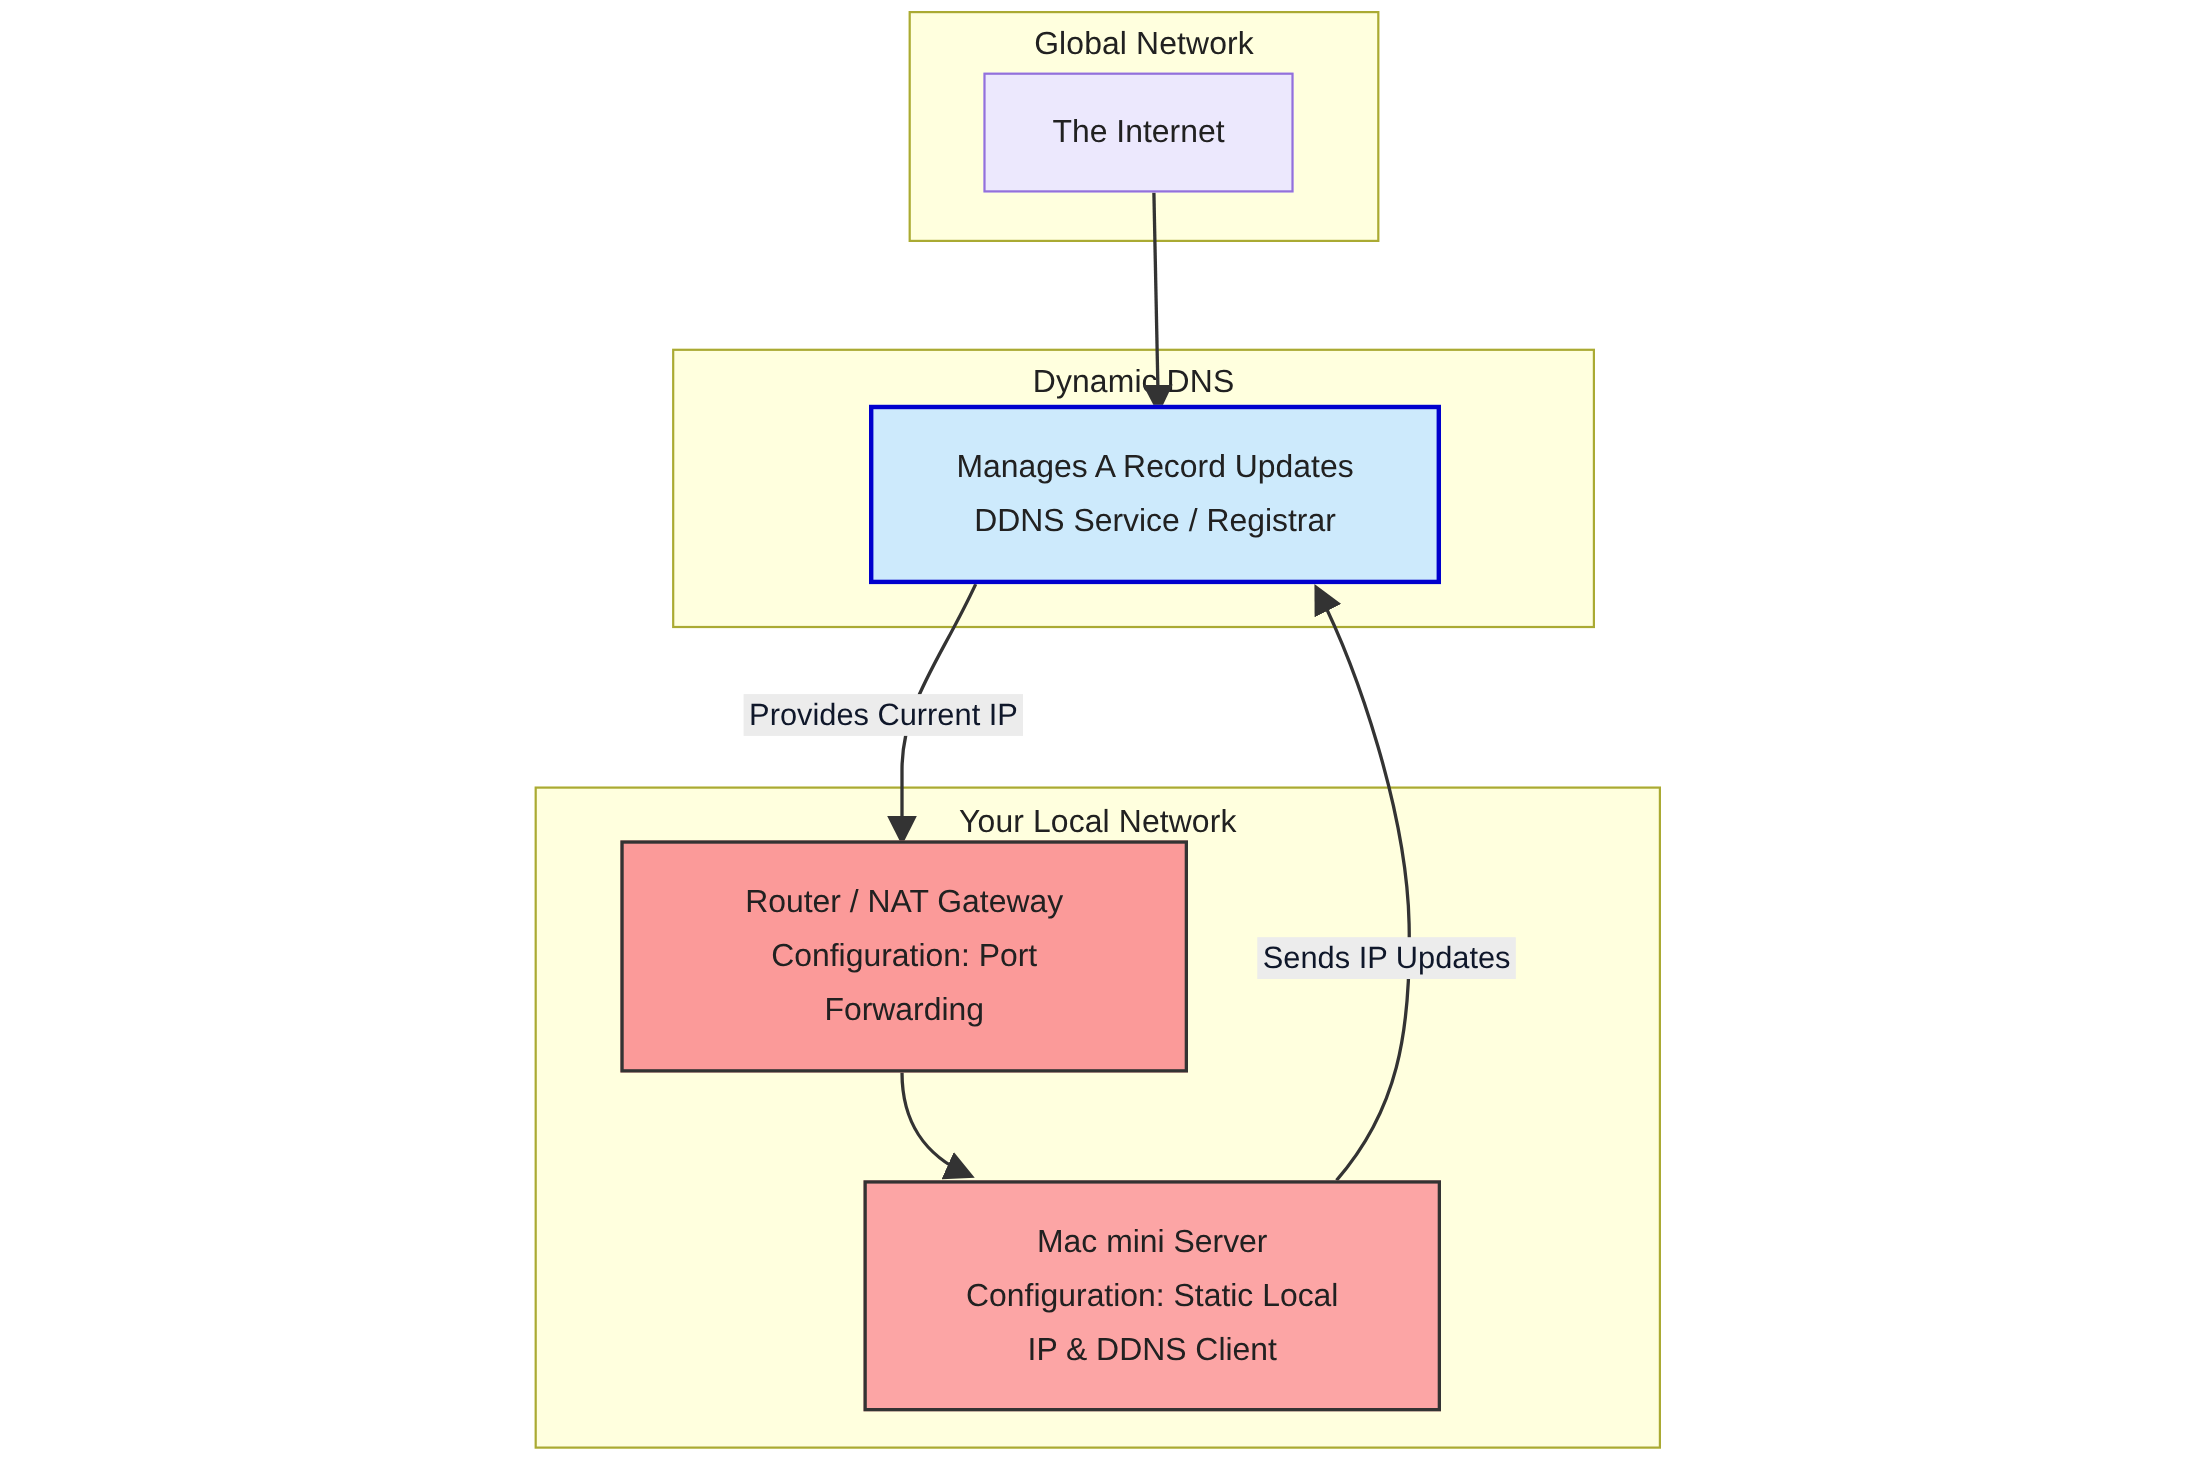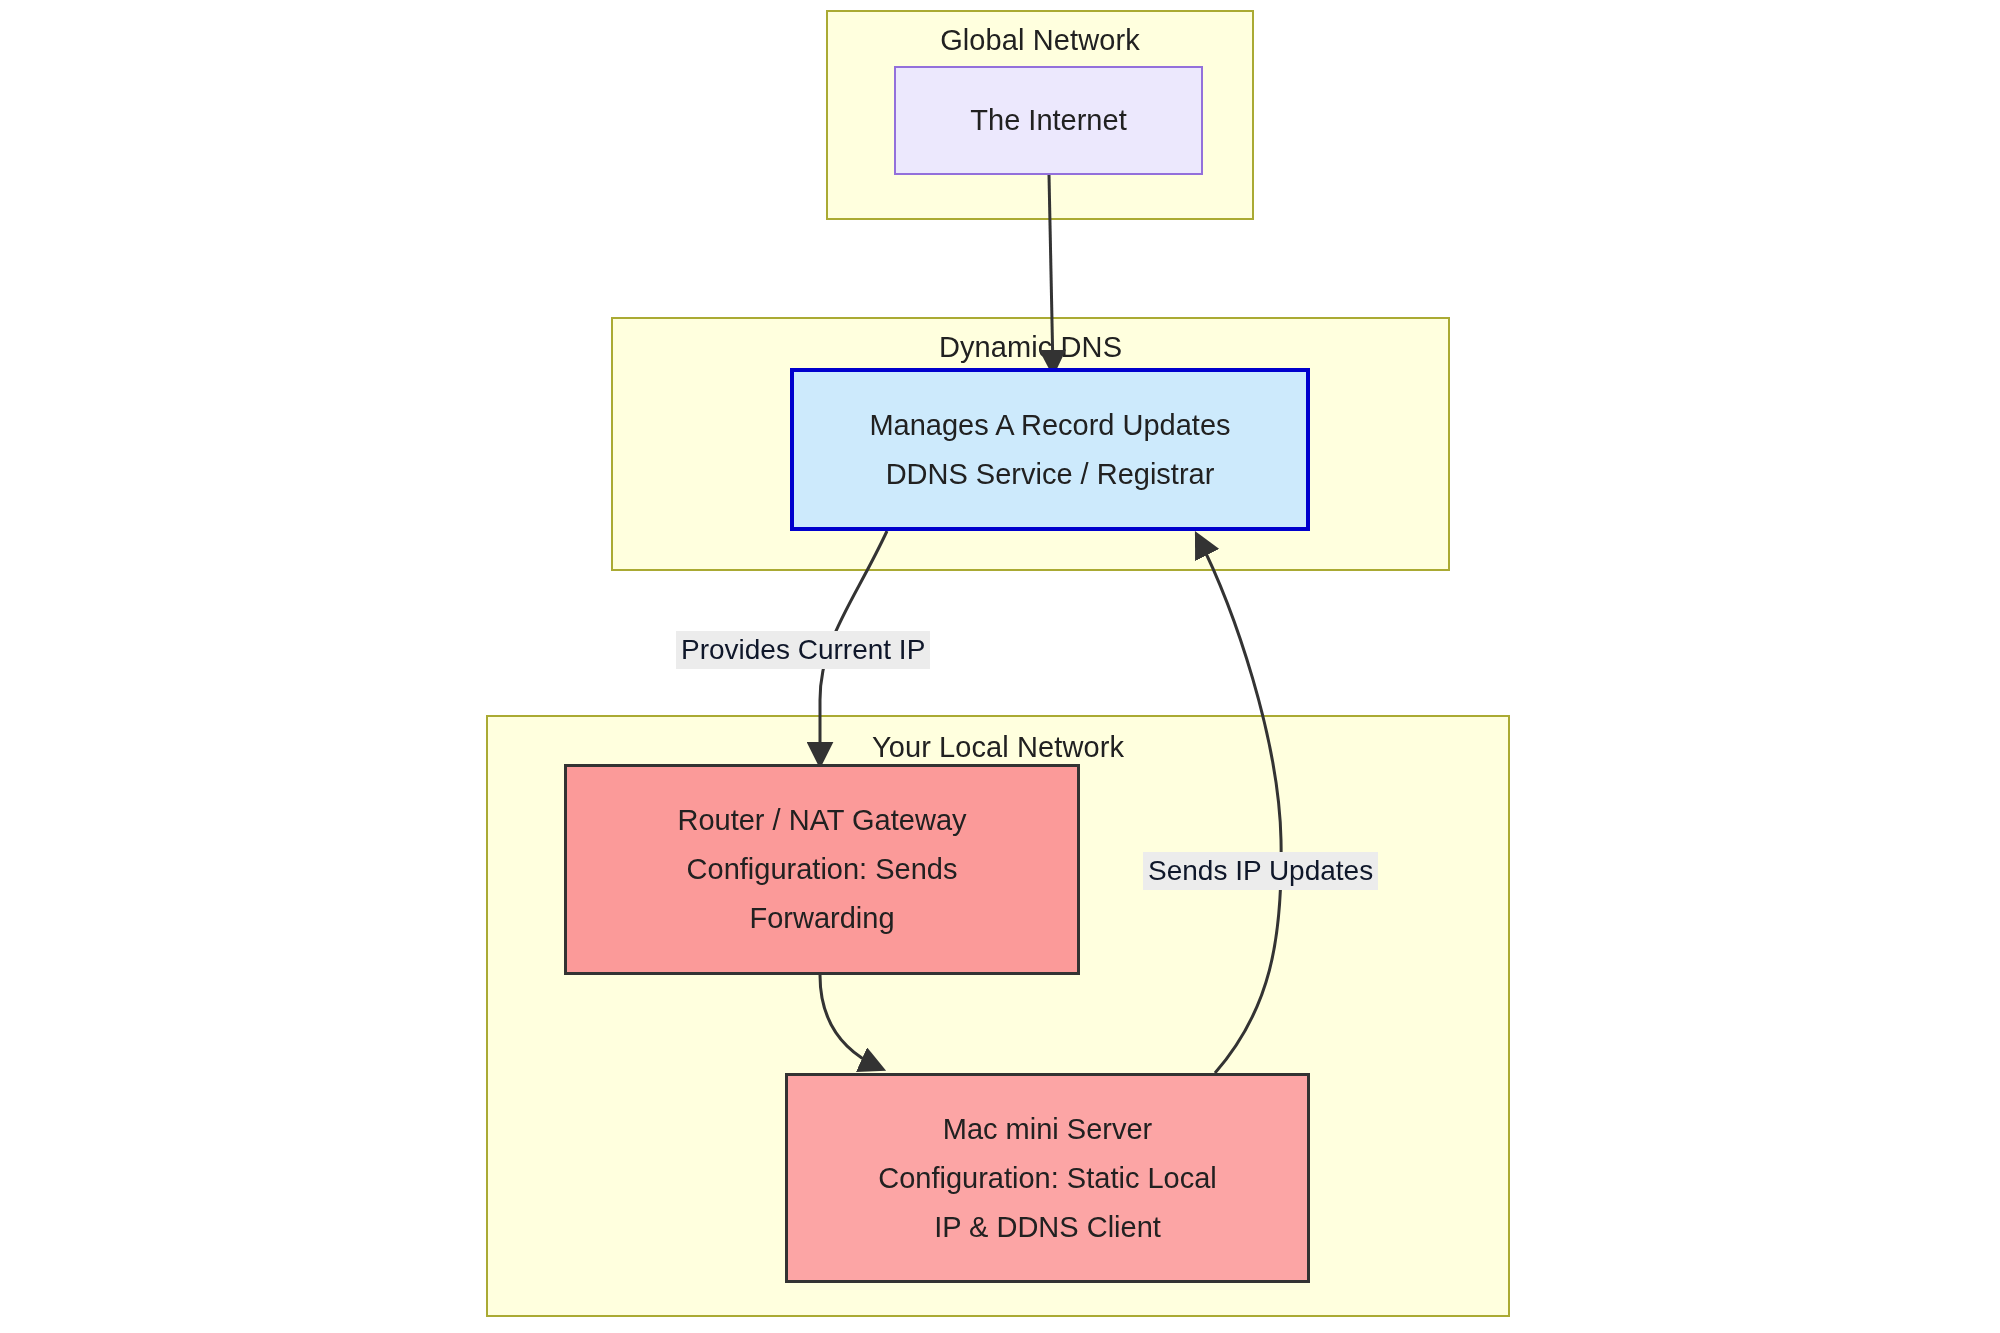--- a/index.html
+++ b/index.html
@@ -50,32 +50,32 @@
 
     <path d="M 1049,175 L 1053,370" fill="none" stroke="#333333" stroke-width="3" marker-end="url(#arrow)"></path>
 
     <path d="M 887,531 C 855,600 820,640 820,700 L 820,762" fill="none" stroke="#333333" stroke-width="3" marker-end="url(#arrow)"></path>
 
     <path d="M 820,975 C 820,1020 840,1050 880,1068" fill="none" stroke="#333333" stroke-width="3" marker-end="url(#arrow)"></path>
 
     <path d="M 1215,1073 C 1270,1010 1283,940 1281,840 C 1279,740 1235,610 1198,537" fill="none" stroke="#333333" stroke-width="3" marker-end="url(#arrow)"></path>
   </svg>
 
-  <div class="node" id="n-internet" style="left:894px;top:66px;width:309px;height:109px;">
+  <div class="node" id="n-internet" style="left:894px;top:66px;width:282px;height:109px;">
     <span class="ln">The Internet</span>
   </div>
 
   <div class="node" id="n-ddns" style="left:790px;top:368px;width:520px;height:163px;">
     <span class="ln">Manages A Record Updates</span>
     <span class="ln">DDNS Service / Registrar</span>
   </div>
 
   <div class="node" id="n-router" style="left:564px;top:764px;width:516px;height:211px;">
     <span class="ln">Router / NAT Gateway</span>
-    <span class="ln">Configuration: Sends</span>
+    <span class="ln">Configuration: Port</span>
     <span class="ln">Forwarding</span>
   </div>
 
   <div class="node" id="n-macmini" style="left:785px;top:1073px;width:525px;height:210px;">
     <span class="ln">Mac mini Server</span>
     <span class="ln">Configuration: Static Local</span>
     <span class="ln">IP &amp; DDNS Client</span>
   </div>
 
   <div class="edge-label" style="left:676px;top:631px;">Provides Current IP</div>

